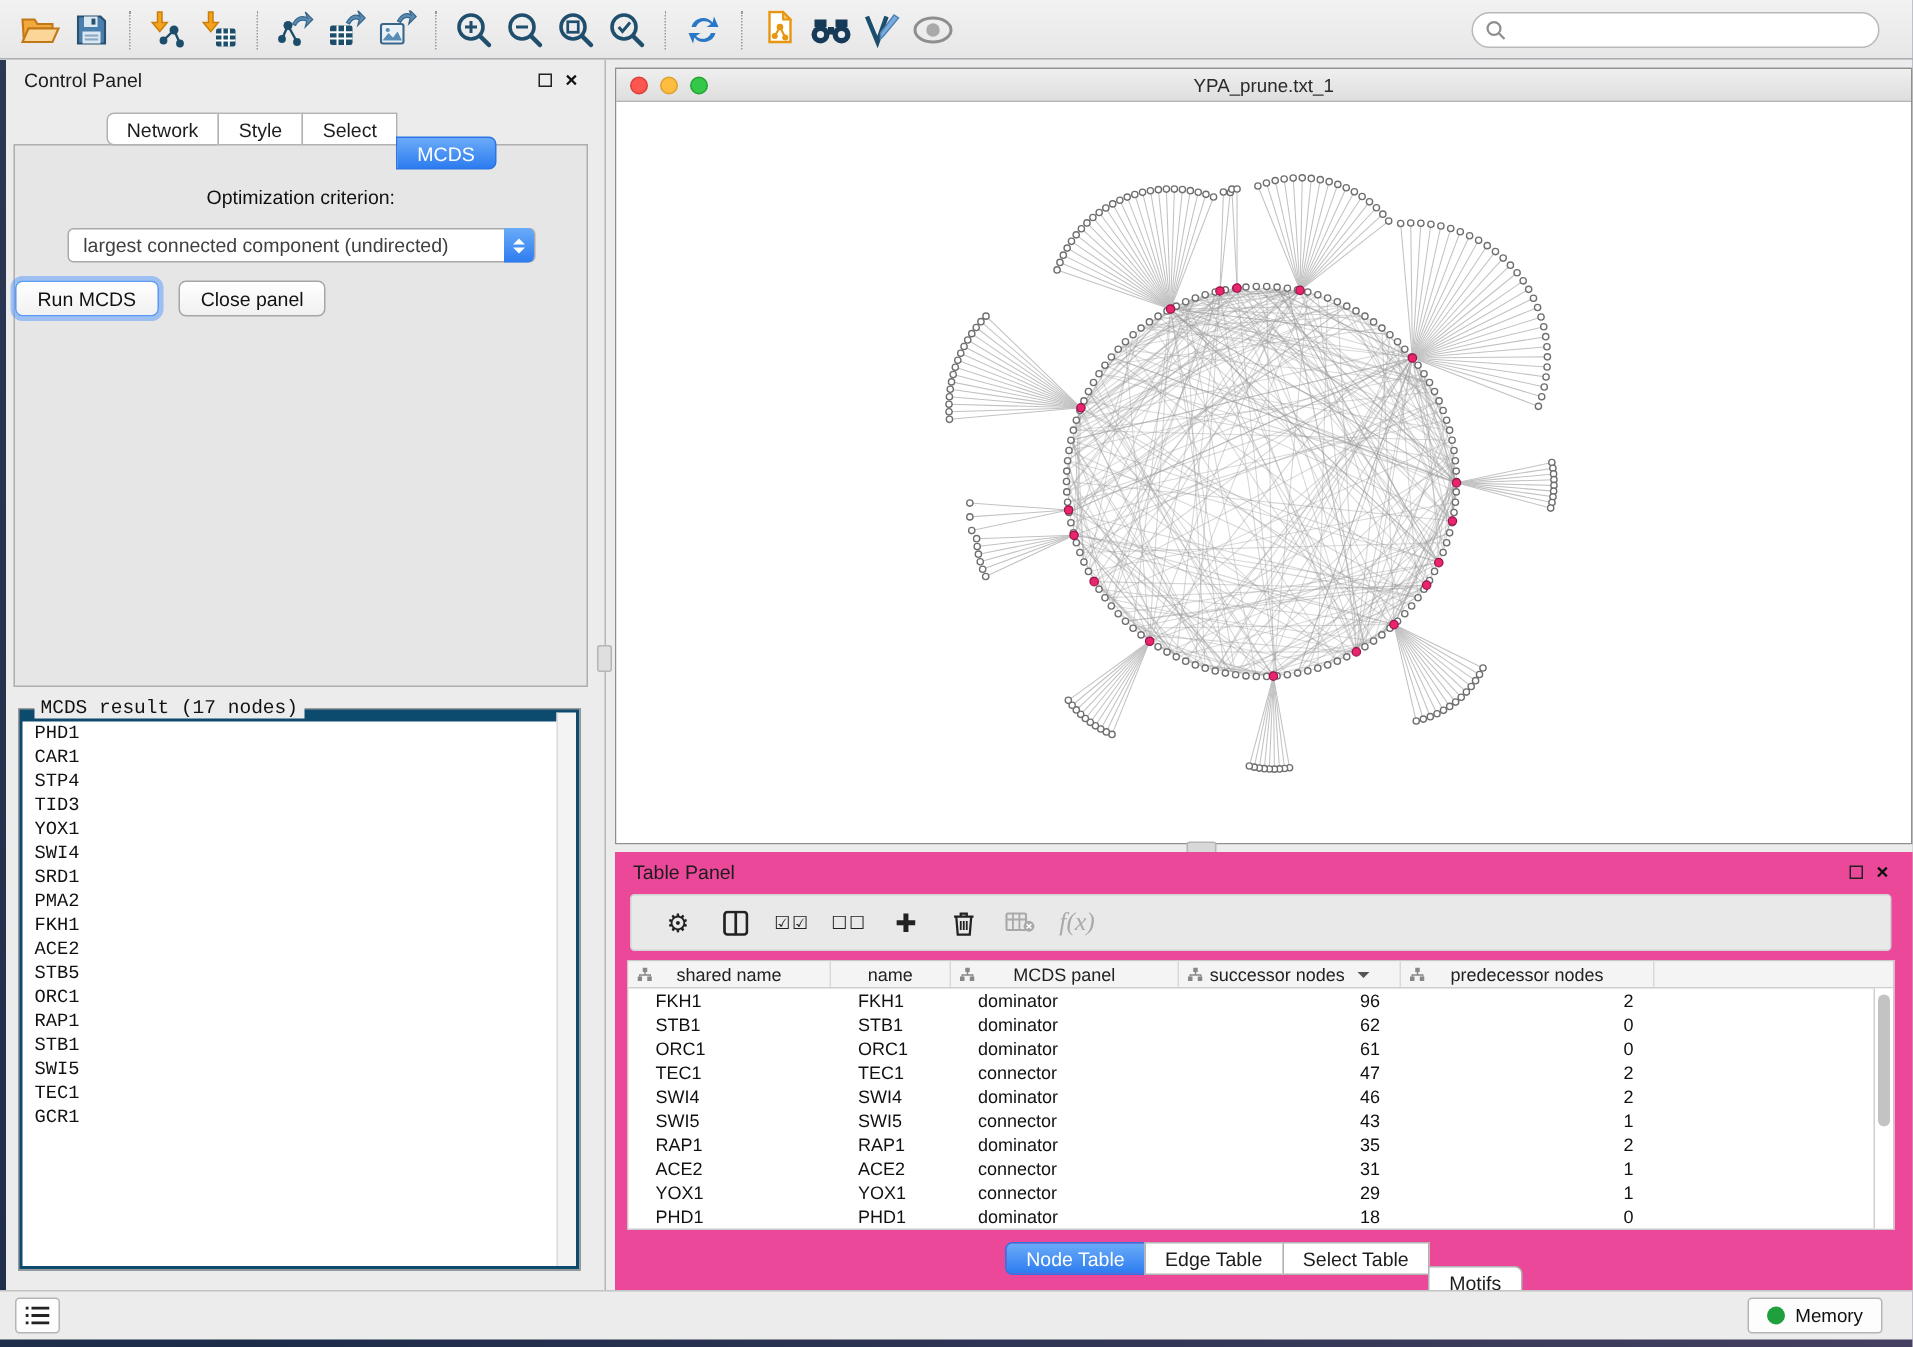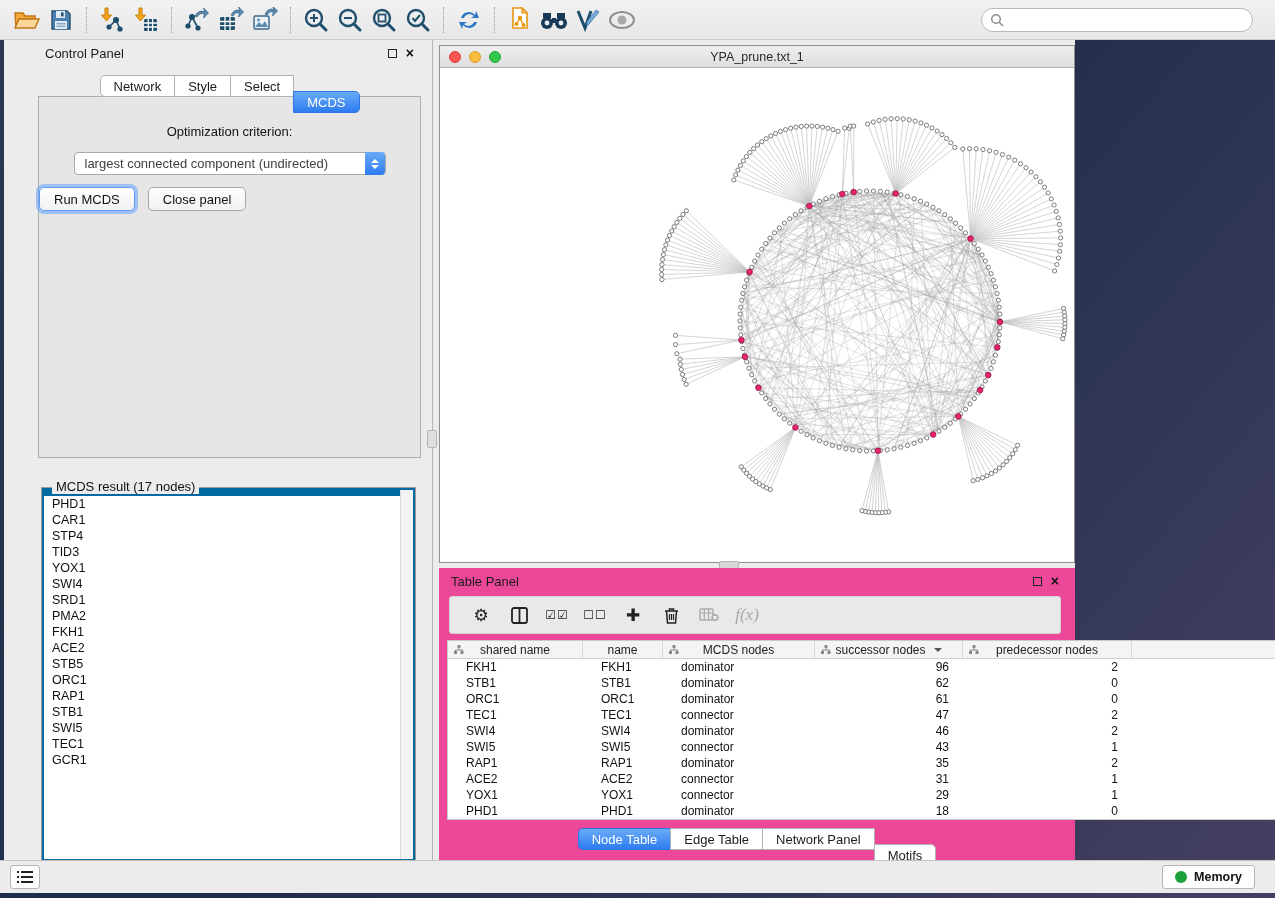--- a/index.html
+++ b/index.html
@@ -12,22 +12,22 @@
              background:linear-gradient(#f2f2f2,#e7e7e7); border-bottom:1px solid #c9c9c9;
              display:flex; align-items:center; padding:0 10px; }
   .tb-ico { width:34px; height:30px; display:flex; align-items:center; justify-content:center; cursor:default; }
   .tb-ico svg { display:block; }
   .tb-sep { width:1px; height:26px; border-left:1px dotted #9a9a9a; margin:0 8px; }
   #search-box { margin-left:auto; margin-right:12px; width:272px; height:24px; background:#fff;
                 border:1px solid #b9b9b9; border-radius:12px; display:flex; align-items:center; padding:0 8px; }
   #search-box input { border:none; outline:none; flex:1; font-size:12px; margin-left:5px; background:transparent; }
 
   
-  #main-row { position:absolute; left:4px; top:40px; width:1071px; height:820px;
-              display:flex; background:#ececec;padding-left:29px; }
+  #main-row { position:absolute; left:4px; top:40px; width:1271px; height:820px;
+              display:flex; background:#ececec; }
 
   
   #control-panel { position:relative; width:393px; height:820px; background:#ececec; }
   .panel-header { position:absolute; left:0; top:0; right:0; height:26px;
                   display:flex; align-items:center; padding:0 12px; }
   .panel-title { font-size:13px; color:#1c1c1c; }
   .win-btns { margin-left:auto; display:flex; align-items:center; gap:9px; }
   .float-btn { width:9px; height:9px; border:1.6px solid #222; background:transparent; }
   .close-btn { font-size:14px; font-weight:bold; color:#111; line-height:1; }
 
@@ -48,22 +48,22 @@
   #opt-select .stepper { position:absolute; right:0; top:-1px; width:20px; height:23px; border-radius:0 4px 4px 0;
                 background:linear-gradient(#6aabf8,#2d7cf0); display:flex; flex-direction:column;
                 align-items:center; justify-content:center; gap:2px; }
   .tri-up { width:0; height:0; border-left:4px solid transparent; border-right:4px solid transparent; border-bottom:4px solid #fff; }
   .tri-dn { width:0; height:0; border-left:4px solid transparent; border-right:4px solid transparent; border-top:4px solid #fff; }
   #cp-buttons { margin-top:12px; display:flex; justify-content:flex-start; gap:13px; }
   .mac-btn { height:24px; padding:0 14px; font-size:13px; color:#111; background:linear-gradient(#ffffff,#f1f1f1);
              border:1px solid #a6a6a6; border-radius:5px; cursor:default; }
   .mac-btn.focused { box-shadow:0 0 0 3px rgba(96,158,250,.55); border-color:#5a9cf5; }
 
-  #mcds-fieldset { position:absolute; left:8px; top:447px; width:375px; height:375px;
-                   border:1px solid #9a9a9a; background:#0369a1; }
+  #mcds-fieldset { position:absolute; left:8px; top:432px; width:375px; height:375px;
+                   border:1px solid #9a9a9a; background:#0c4a6e;font-family:Liberation Mono, monospace; }
   #mcds-legend { position:absolute; left:10px; top:-9px; background:#ececec; padding:0 4px; font-size:13px; color:#111; }
   #mcds-list { position:absolute; inset:8px 2px 2px 2px; background:#fff; overflow:hidden; padding-left:8px; }
   .mcds-item { font-size:12.5px; line-height:16px; color:#111; }
   #mcds-scroll { position:absolute; top:2px; bottom:2px; right:2px; width:13px; background:#f3f3f3; border-left:1px solid #dcdcdc; }
 
   
   #v-split { position:relative; width:13px; background:#ececec; }
   #v-split .line { position:absolute; left:6px; top:0; bottom:0; width:1px; background:#b5b5b5; }
   #v-split .grip { position:absolute; left:1px; top:390px; width:10px; height:18px; background:#dfdfdf;
                    border:1px solid #b5b5b5; border-radius:2px; }
@@ -115,21 +115,21 @@
 
   #tp-tabs { position:absolute; left:0; right:0; top:260px; display:flex; justify-content:center; }
 
   
   #statusbar { position:absolute; left:0; top:860px; width:1275px; height:33px; background:#ececec;
                border-top:1px solid #c2c2c2; display:flex; align-items:center; padding:0 10px; }
   #list-btn { width:30px; height:24px; background:#fdfdfd; border:1px solid #b5b5b5; border-radius:3px;
               display:flex; align-items:center; justify-content:center; }
   #memory-btn { margin-left:auto; margin-right:10px; height:24px; padding:0 12px; background:#fdfdfd;
                 border:1px solid #b5b5b5; border-radius:3px; display:flex; align-items:center; gap:7px;
-                font-size:12.5px; color:#111;font-weight:bold; }
+                font-size:12.5px; color:#111; }
   #memory-dot { width:12px; height:12px; border-radius:50%; background:#1ea03c; }
 </style>
 </head>
 <body>
 
 <div id="toolbar">
   <div class="tb-ico">
     <svg width="26" height="22" viewBox="0 0 26 22">
         <path d="M1 4 h8 l2 3 h10 v3 H5 L2 19 Z" fill="#f2a93b" stroke="#c07818" stroke-width="1.4"></path>
         <path d="M5 10 h20 l-4 9 H1 Z" fill="#fcd598" stroke="#c07818" stroke-width="1.4"></path>
@@ -1170,21 +1170,21 @@
           <div class="hcell c1">
               <span>name</span>
             </div>
           <div class="hcell c2">
             <svg class="orgicon" width="10" height="10" viewBox="0 0 10 10">
                 <rect x="3.5" y="0" width="3" height="3" fill="#888"></rect>
                 <rect x="0" y="6" width="3" height="3" fill="#888"></rect>
                 <rect x="6.5" y="6" width="3" height="3" fill="#888"></rect>
                 <path d="M5 3 v2 M1.5 6 V5 h7 v1" stroke="#888" fill="none"></path>
               </svg>
-            <span>MCDS nodes</span>
+            <span>MCDS panel</span>
           </div>
           <div class="hcell c3">
             <svg class="orgicon" width="10" height="10" viewBox="0 0 10 10">
                 <rect x="3.5" y="0" width="3" height="3" fill="#888"></rect>
                 <rect x="0" y="6" width="3" height="3" fill="#888"></rect>
                 <rect x="6.5" y="6" width="3" height="3" fill="#888"></rect>
                 <path d="M5 3 v2 M1.5 6 V5 h7 v1" stroke="#888" fill="none"></path>
               </svg>
             <span>successor nodes</span>
               <span class="sort-dn"></span>
@@ -1276,21 +1276,21 @@
           <div id="nt-scroll">
               <div id="nt-thumb"></div>
             </div>
         </div>
       </div>
 
       <div id="tp-tabs" class="seg-tabs-wrap">
         <div class="seg-tabs">
           <div class="seg-tab active">Node Table</div>
           <div class="seg-tab">Edge Table</div>
-          <div class="seg-tab">Network Panel</div>
+          <div class="seg-tab">Select Table</div>
           <div class="seg-tab">Motifs</div>
         </div>
       </div>
     </div>
   </div>
 </div>
 
 <div id="statusbar">
   <div id="list-btn">
     <svg width="16" height="12" viewBox="0 0 16 12">

